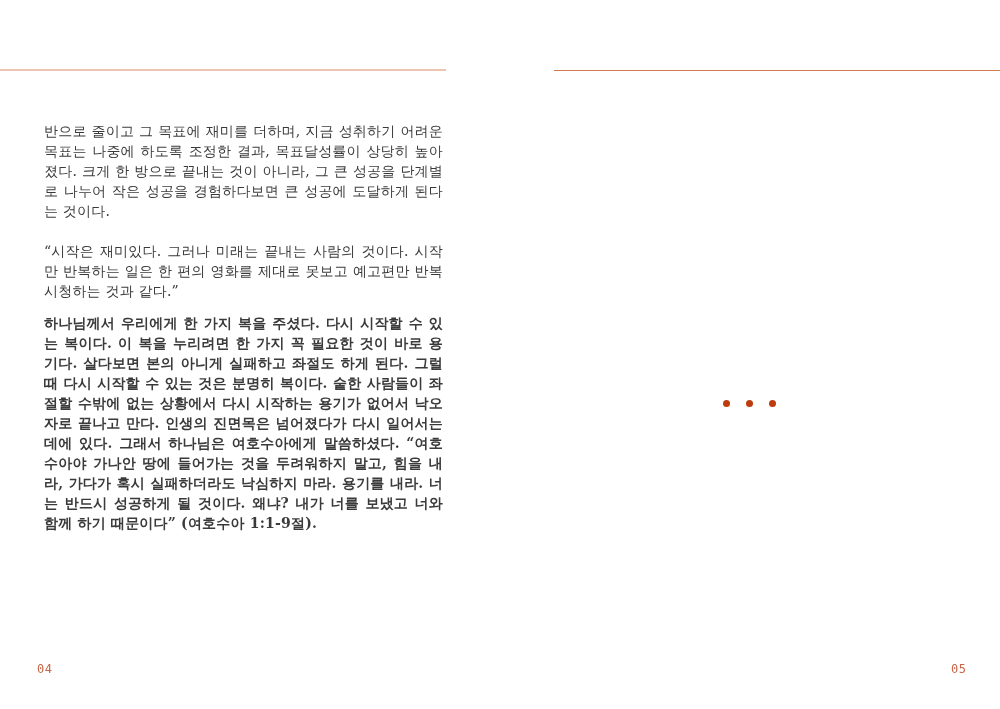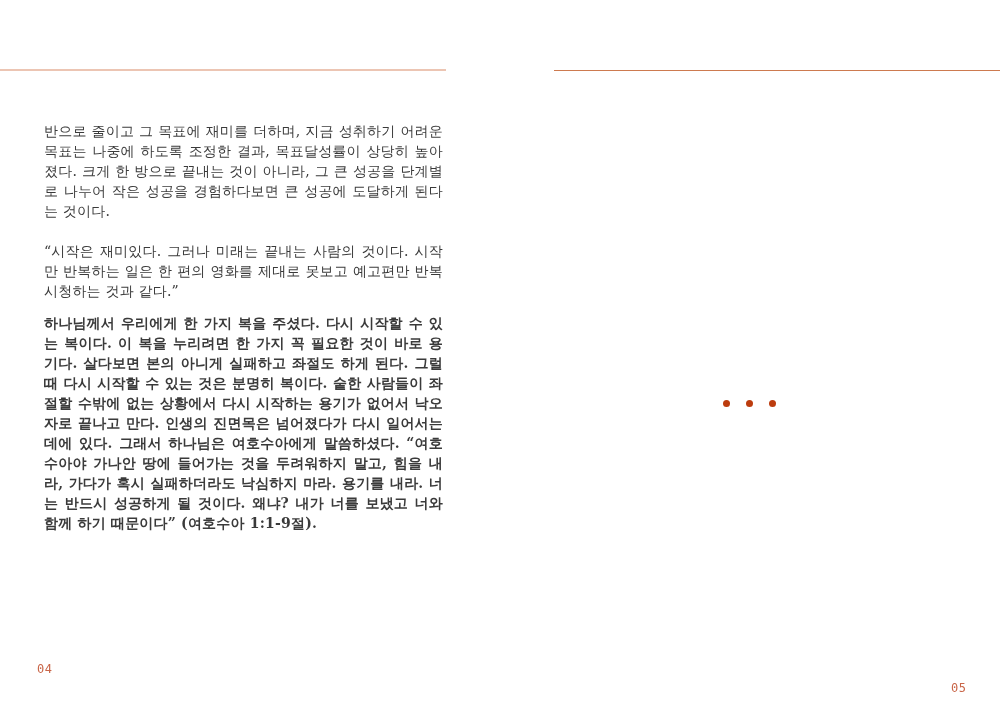--- a/index.html
+++ b/index.html
@@ -91,21 +91,21 @@
   .folio {
     position: absolute;
     top: 663px;
     font-family: "DejaVu Sans Mono", "Liberation Mono", monospace;
     font-size: 12px;
     line-height: 12px;
     color: #c96649;
     letter-spacing: 0.5px;
   }
   .folio-left  { left: 37px; }
-  .folio-right { left: 451px; margin-top: 19px; } 
+  .folio-right { left: 451px; } 
 </style>
 </head>
 <body>
 
 <div class="spread">
 
   <div class="page page-left">
     <div class="rule rule-left"></div>
 
     <div class="body-text">

